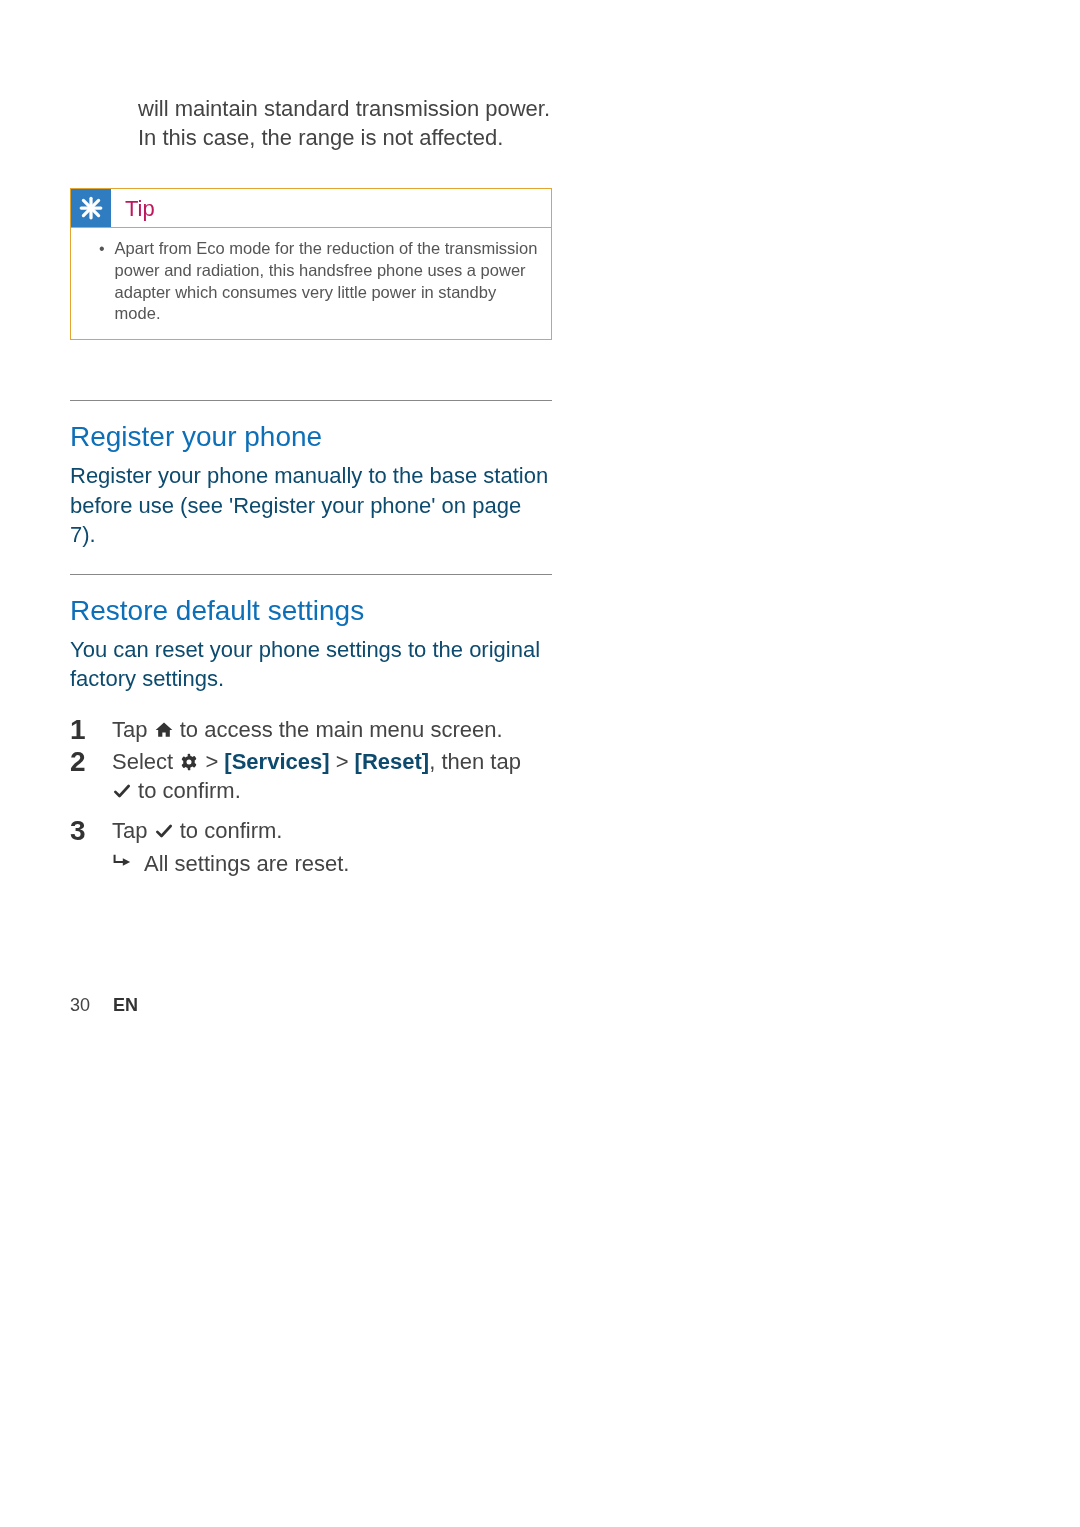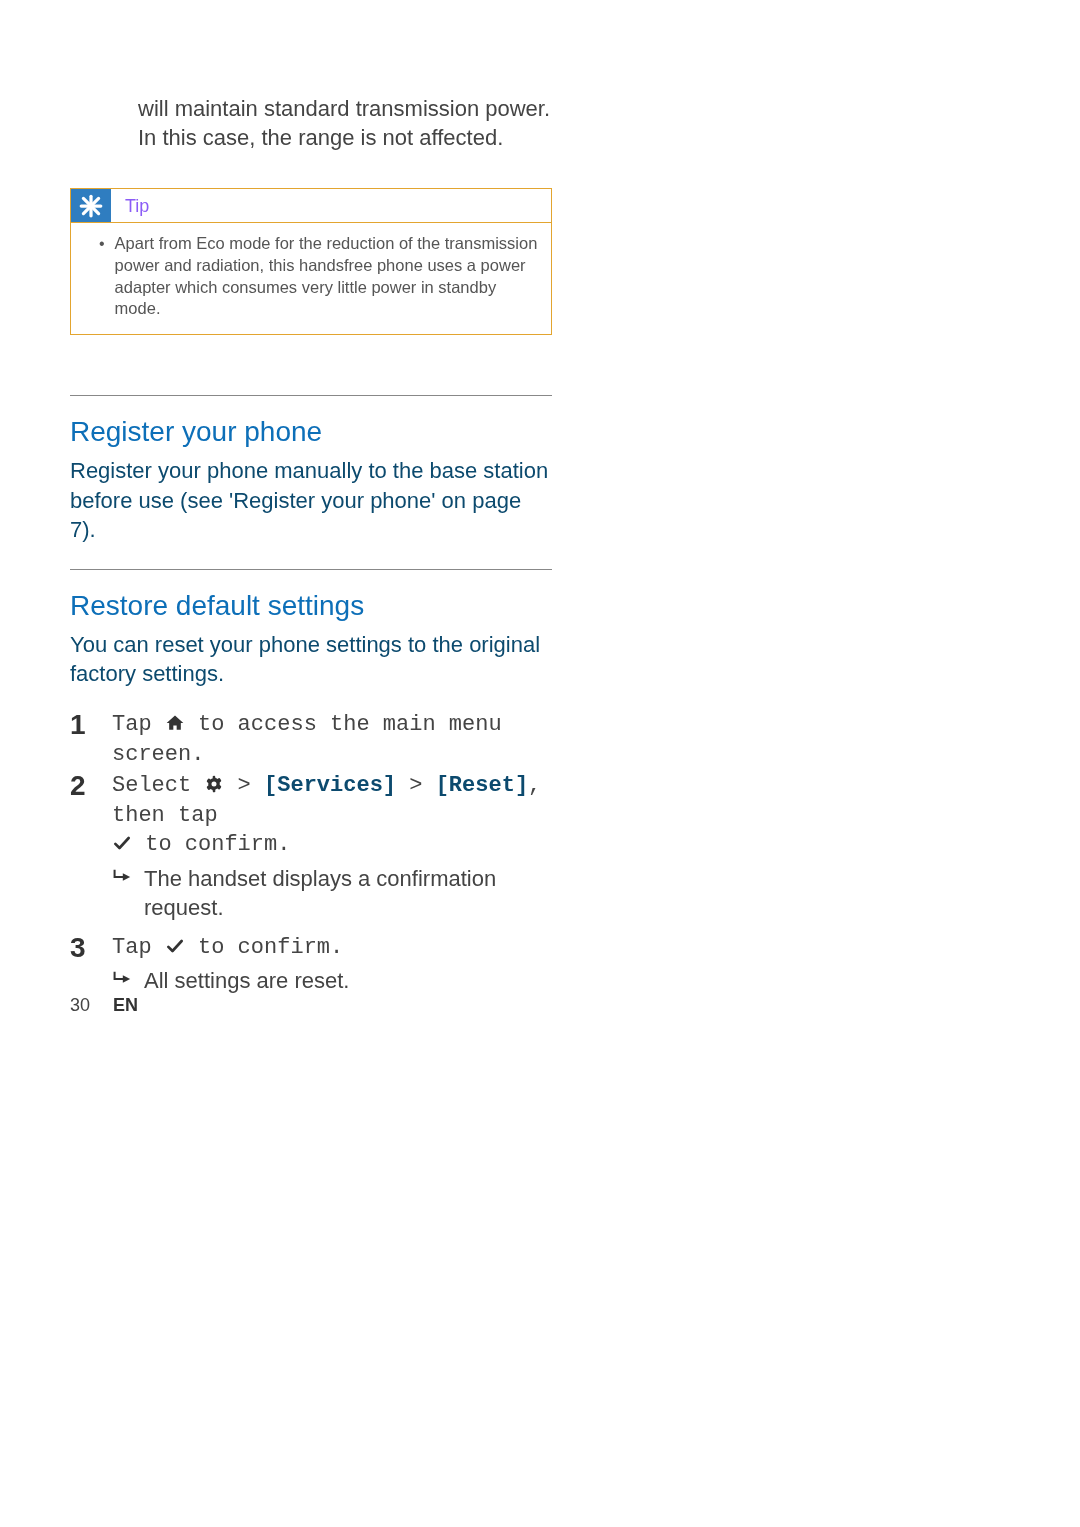--- a/index.html
+++ b/index.html
@@ -46,22 +46,22 @@
     width: 40px;
     background: #2f7dc0;
     display: flex;
     align-items: center;
     justify-content: center;
   }
 
   .tip-icon-wrap svg { width: 26px; height: 26px; }
 
   .tip-label {
-    font-size: 18px;
-    color: #8b5cf6;
+    font-size: 22px;
+    color: #be185d;
     padding: 7px 14px 5px;
   }
 
   .tip-body {
     padding: 10px 12px 14px 28px;
     font-size: 16.5px;
     line-height: 1.32;
     color: #555;
   }
 
@@ -121,21 +121,20 @@
     width: 24px;
     text-align: left;
     line-height: 1.05;
   }
 
   .stepbody {
     flex: 1;
     font-size: 22px;
     line-height: 1.34;
     color: #444;
-    font-family: Liberation Mono, monospace;
   }
 
   .stepbody .label {
     font-weight: 600;
     color: #0c4a6e;
   }
 
   .inline-icon {
     display: inline-block;
     vertical-align: -3px;
@@ -237,29 +236,20 @@
                 <path fill="#333" d="M12 2c.8 0 1.4.6 1.5 1.4l.2 1.5a8 8 0 0 1 2.4 1l1.3-.8a1.5 1.5 0 0 1 2 .5l1 1.7a1.5 1.5 0 0 1-.4 2l-1.2 1a8 8 0 0 1 0 2.8l1.2 1a1.5 1.5 0 0 1 .4 2l-1 1.7a1.5 1.5 0 0 1-2 .5l-1.3-.8a8 8 0 0 1-2.4 1l-.2 1.5A1.5 1.5 0 0 1 12 22a1.5 1.5 0 0 1-1.5-1.4l-.2-1.5a8 8 0 0 1-2.4-1l-1.3.8a1.5 1.5 0 0 1-2-.5l-1-1.7a1.5 1.5 0 0 1 .4-2l1.2-1a8 8 0 0 1 0-2.8l-1.2-1a1.5 1.5 0 0 1-.4-2l1-1.7a1.5 1.5 0 0 1 2-.5l1.3.8a8 8 0 0 1 2.4-1l.2-1.5A1.5 1.5 0 0 1 12 2Zm0 7a3 3 0 1 0 0 6 3 3 0 0 0 0-6Z"></path>
               </svg>
           </span><span> &gt; </span><span class="label">[Services]</span><span> &gt; </span><span class="label">[Reset]</span><span>, then tap </span><br><span class="inline-icon">
             <svg viewBox="0 0 24 24">
                 <path fill="none" stroke="#333" stroke-width="3.2" stroke-linecap="round" stroke-linejoin="round" d="M4 13 L9 18 L20 6"></path>
               </svg>
           </span><span> to confirm.</span>
         </div>
       </div>
 
-      <div class="sub">
-        <span class="arrow">
-          <svg viewBox="0 0 24 24">
-              <path fill="none" stroke="#333" stroke-width="2.2" d="M5 4 v8 h10"></path>
-              <path fill="#333" d="M14 8 L22 12 L14 16 Z"></path>
-            </svg>
-        </span>
-        <span>The handset displays a confirmation request.</span>
-      </div>
 
       <div class="step" style="margin-top:10px">
         <div class="stepnum">3</div>
         <div class="stepbody">
           <span>Tap </span><span class="inline-icon">
             <svg viewBox="0 0 24 24">
                 <path fill="none" stroke="#333" stroke-width="3.2" stroke-linecap="round" stroke-linejoin="round" d="M4 13 L9 18 L20 6"></path>
               </svg>
           </span><span> to confirm.</span>
         </div>

